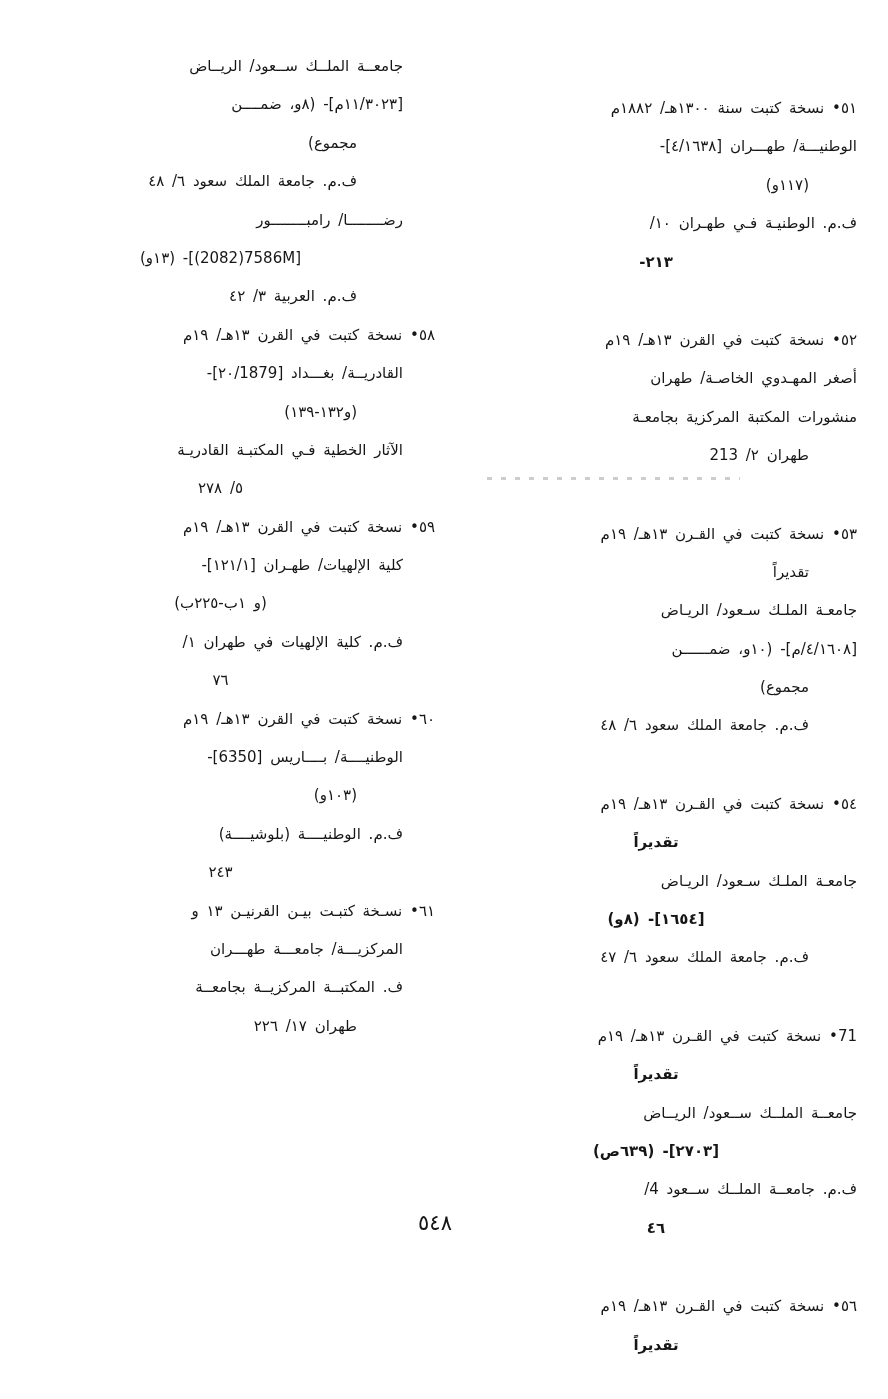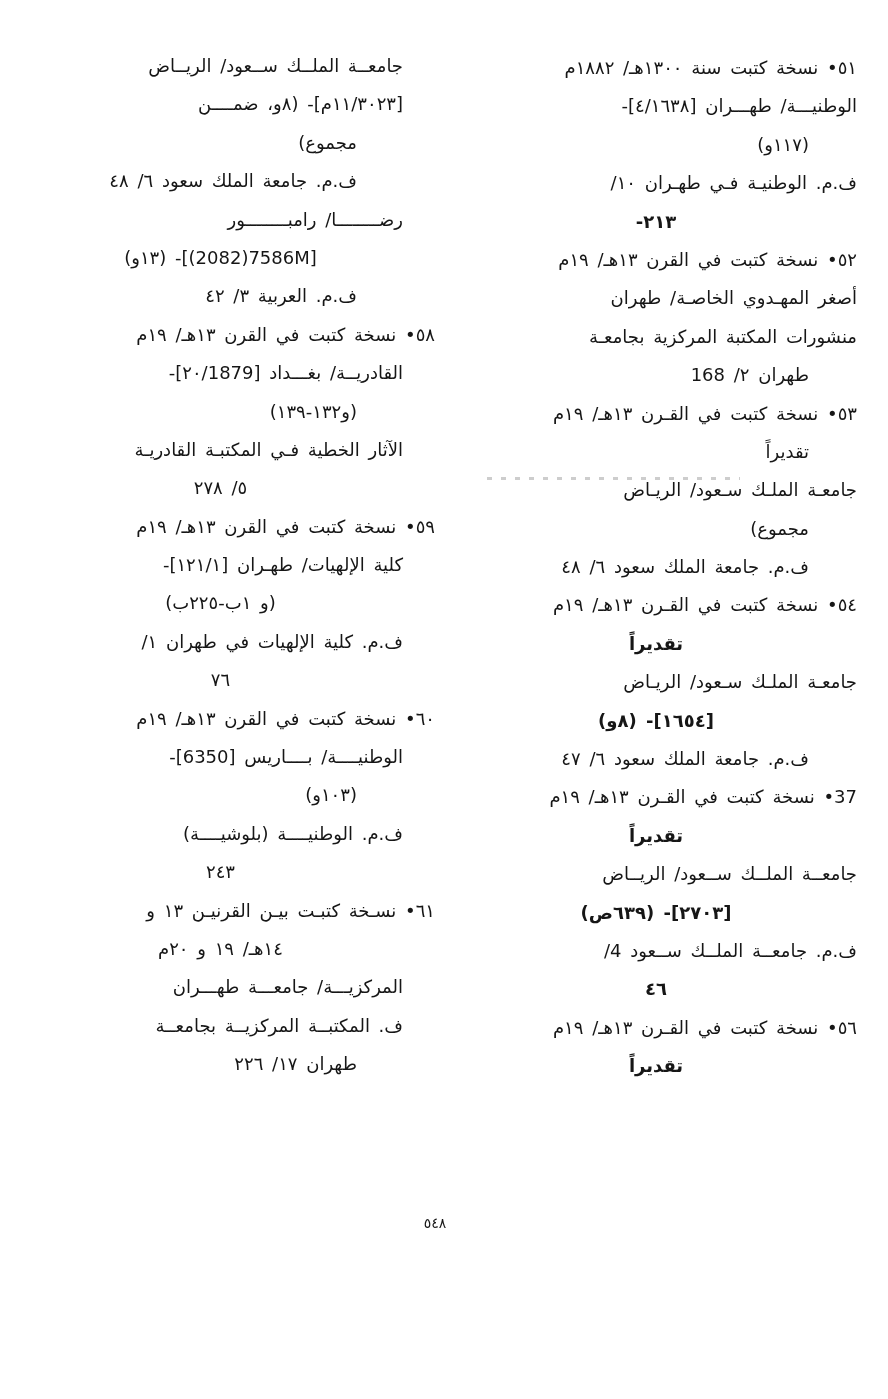--- a/index.html
+++ b/index.html
@@ -11,41 +11,41 @@
     direction:rtl;
     font-family:"DejaVu Sans",sans-serif;
     color:#161616;
     overflow:hidden;
   }
   .col{position:absolute;}
   .col-right{top:49px;right:31px;width:402px;}
   .col-left{top:47px;left:38px;width:397px;}
   .entry{display:block;}
   .line{
-    font-size:18px;
+    font-size:15px;
     line-height:38.4px;
     height:38.4px;
     white-space:nowrap;
     text-align:right;
     word-spacing:3px;
   }
   
-  .col-right .line.num   {padding-right:0;}
+  .col-right .line.num   {padding-right:0;margin-top:40px;}
   .col-right .line.body  {padding-right:0;}
   .col-right .line.center{text-align:center;font-weight:bold;}
   .col-right .line.ref   {padding-right:48px;}
   .col-left  .line.num   {padding-right:0;}
   .col-left  .line.body  {padding-right:32px;}
   .col-left  .line.center{text-align:center;padding-right:32px;}
   .col-left  .line.ref   {padding-right:78px;}
   .pageno{
     position:absolute;
     top:1208px;left:385px;width:100px;
     text-align:center;
-    font-size:14px;
+    font-size:21px;
     line-height:30px;
   }
   
   .scan-artifact{
     position:absolute;
     top:477px;left:487px;width:253px;height:3px;
     background:repeating-linear-gradient(to right,#9b9b9b 0 5px,transparent 5px 14px);
     opacity:.5;
     pointer-events:none;
   }
@@ -59,38 +59,39 @@
         <div class="line num">٥١• نسخة كتبت سنة ١٣٠٠هـ/ ١٨٨٢م</div>
         <div class="line body">الوطنيـــة/ طهـــران [٤/١٦٣٨]-</div>
         <div class="line ref">(١١٧و)</div>
         <div class="line body">ف.م. الوطنيـة فـي طهـران ١٠/</div>
         <div class="line center">٢١٣-</div>
       </div>
       <div class="entry">
         <div class="line num">٥٢• نسخة كتبت في القرن ١٣هـ/ ١٩م</div>
         <div class="line body">أصغر المهـدوي الخاصـة/ طهران</div>
         <div class="line body">منشورات المكتبة المركزية بجامعـة</div>
-        <div class="line ref">طهران ٢/ 168</div>
+        <div class="line ref">طهران ٢/ 213</div>
       </div>
       <div class="entry">
         <div class="line num">٥٣• نسخة كتبت في القـرن ١٣هـ/ ١٩م</div>
         <div class="line ref">تقديراً</div>
         <div class="line body">جامعـة الملـك سـعود/ الريـاض</div>
+        <div class="line body">[٤/١٦٠٨/م]- (١٠و، ضمــــــن</div>
         <div class="line ref">مجموع)</div>
         <div class="line ref">ف.م. جامعة الملك سعود ٦/ ٤٨</div>
       </div>
       <div class="entry">
         <div class="line num">٥٤• نسخة كتبت في القـرن ١٣هـ/ ١٩م</div>
         <div class="line center">تقديراً</div>
         <div class="line body">جامعـة الملـك سـعود/ الريـاض</div>
         <div class="line center">[١٦٥٤]- (٨و)</div>
         <div class="line ref">ف.م. جامعة الملك سعود ٦/ ٤٧</div>
       </div>
       <div class="entry">
-        <div class="line num">37• نسخة كتبت في القـرن ١٣هـ/ ١٩م</div>
+        <div class="line num">71• نسخة كتبت في القـرن ١٣هـ/ ١٩م</div>
         <div class="line center">تقديراً</div>
         <div class="line body">جامعــة الملــك ســعود/ الريــاض</div>
         <div class="line center">[٢٧٠٣]- (٦٣٩ص)</div>
         <div class="line body">ف.م. جامعــة الملــك ســعود 4/</div>
         <div class="line center">٤٦</div>
       </div>
       <div class="entry">
         <div class="line num">٥٦• نسخة كتبت في القـرن ١٣هـ/ ١٩م</div>
         <div class="line center">تقديراً</div>
       </div>
@@ -123,21 +124,20 @@
       </div>
       <div class="entry">
         <div class="line num">٦٠• نسخة كتبت في القرن ١٣هـ/ ١٩م</div>
         <div class="line body">الوطنيــــة/ بــــاريس [6350]-</div>
         <div class="line ref">(١٠٣و)</div>
         <div class="line body">ف.م. الوطنيــــة (بلوشيــــة)</div>
         <div class="line center">٢٤٣</div>
       </div>
       <div class="entry">
         <div class="line num">٦١• نسـخة كتبـت بيـن القرنيـن ١٣ و</div>
-        <div class="line center">١٤هـ/ ١٩ و ٢٠م</div>
         <div class="line body">المركزيـــة/ جامعـــة طهـــران</div>
         <div class="line body">ف. المكتبــة المركزيــة بجامعــة</div>
         <div class="line ref">طهران ١٧/ ٢٢٦</div>
       </div>
     </div>
   <div class="scan-artifact"></div>
   <div class="pageno">٥٤٨</div>
 </div>
 
 </body></html>

